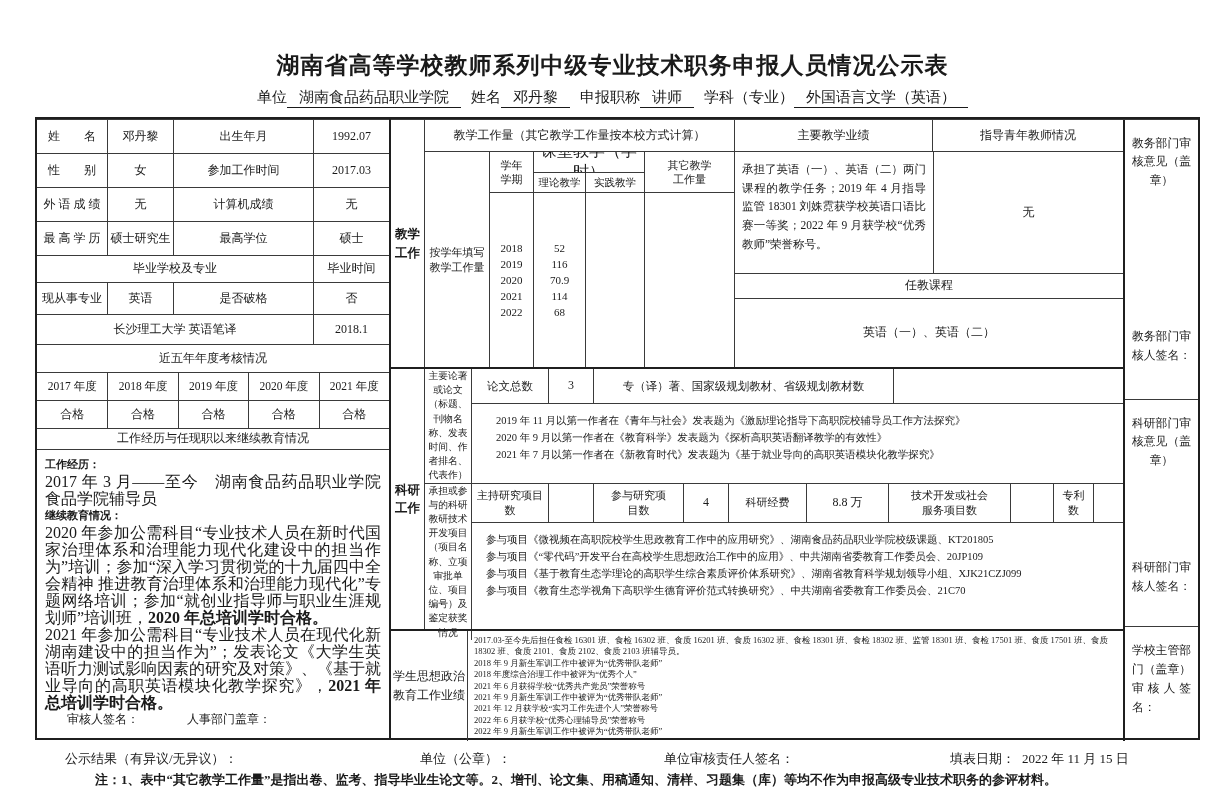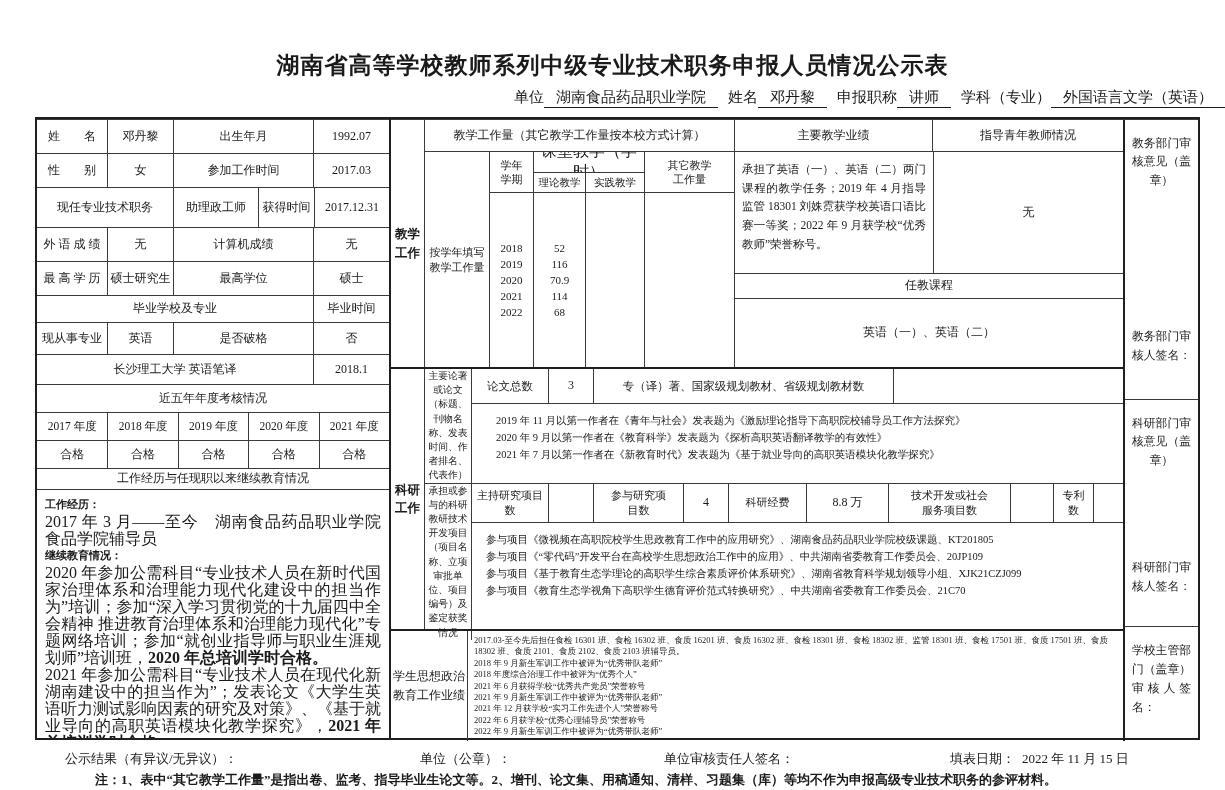--- a/index.html
+++ b/index.html
@@ -8,21 +8,21 @@
     font-family:"Liberation Serif","DejaVu Serif",serif;font-size:12px;}
   .b{font-weight:bold;}
   .row{display:flex;}
   .col{display:flex;flex-direction:column;}
   .bt{border-top:1px solid var(--bc);}
   .bl{border-left:1px solid var(--bc);}
   .bt2{border-top:2px solid var(--bc2);}
   .cell{display:flex;align-items:center;justify-content:center;text-align:center;line-height:1.3;overflow:hidden;}
   .list{white-space:pre-line;}
   .title{padding-top:50px;text-align:center;font-size:23px;font-weight:bold;letter-spacing:1px;}
-  .subtitle{margin-top:7px;text-align:right;font-size:15px;}
+  .subtitle{margin-top:7px;text-align:center;font-size:15px;}
   .subtitle .uv{display:inline-block;border-bottom:1px solid var(--ink);padding:0 12px;min-width:40px;}
   .subtitle .lab{margin-left:10px;}
   .tbl{margin:9px 25px 0 35px;height:623px;border:2px solid var(--bc2);display:flex;}
   
   .lp{width:352px;display:flex;flex-direction:column;}
   .hdr{font-weight:bold;font-size:12.5px;}
   .bigcell{flex:1;display:flex;flex-direction:column;padding:6px 8px 10px 8px;text-align:left;overflow:hidden;}
   .bigcell p{font-size:16px;line-height:17px;text-align:justify;}
   .bigcell .sig{margin-top:auto;display:flex;gap:48px;padding-left:22px;font-size:12px;padding-bottom:4px;}
   
@@ -61,26 +61,20 @@
         <div class="cell bl" style="width:66px">邓丹黎</div>
         <div class="cell bl" style="width:140px">出生年月</div>
         <div class="cell bl" style="flex:1">1992.07</div>
       </div>
       <div class="row bt" style="height:34px">
         <div class="cell" style="width:70px">性　　别</div>
         <div class="cell bl" style="width:66px">女</div>
         <div class="cell bl" style="width:140px">参加工作时间</div>
         <div class="cell bl" style="flex:1">2017.03</div>
       </div>
-      <div class="row bt" style="height:40px">
-        <div class="cell" style="width:136px">现任专业技术职务</div>
-        <div class="cell bl" style="width:85px">助理政工师</div>
-        <div class="cell bl" style="width:56px">获得时间</div>
-        <div class="cell bl" style="flex:1">2017.12.31</div>
-      </div>
       <div class="row bt" style="height:34px">
         <div class="cell" style="width:70px">外 语 成 绩</div>
         <div class="cell bl" style="width:66px">无</div>
         <div class="cell bl" style="width:140px">计算机成绩</div>
         <div class="cell bl" style="flex:1">无</div>
       </div>
       <div class="row bt" style="height:34px">
         <div class="cell" style="width:70px">最 高 学 历</div>
         <div class="cell bl" style="width:66px">硕士研究生</div>
         <div class="cell bl" style="width:140px">最高学位</div>

